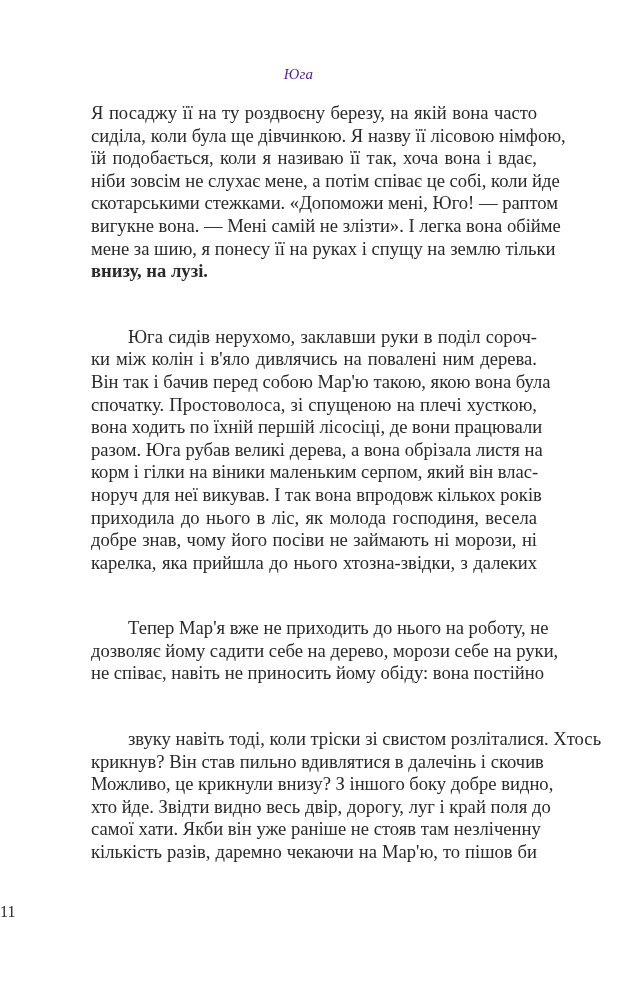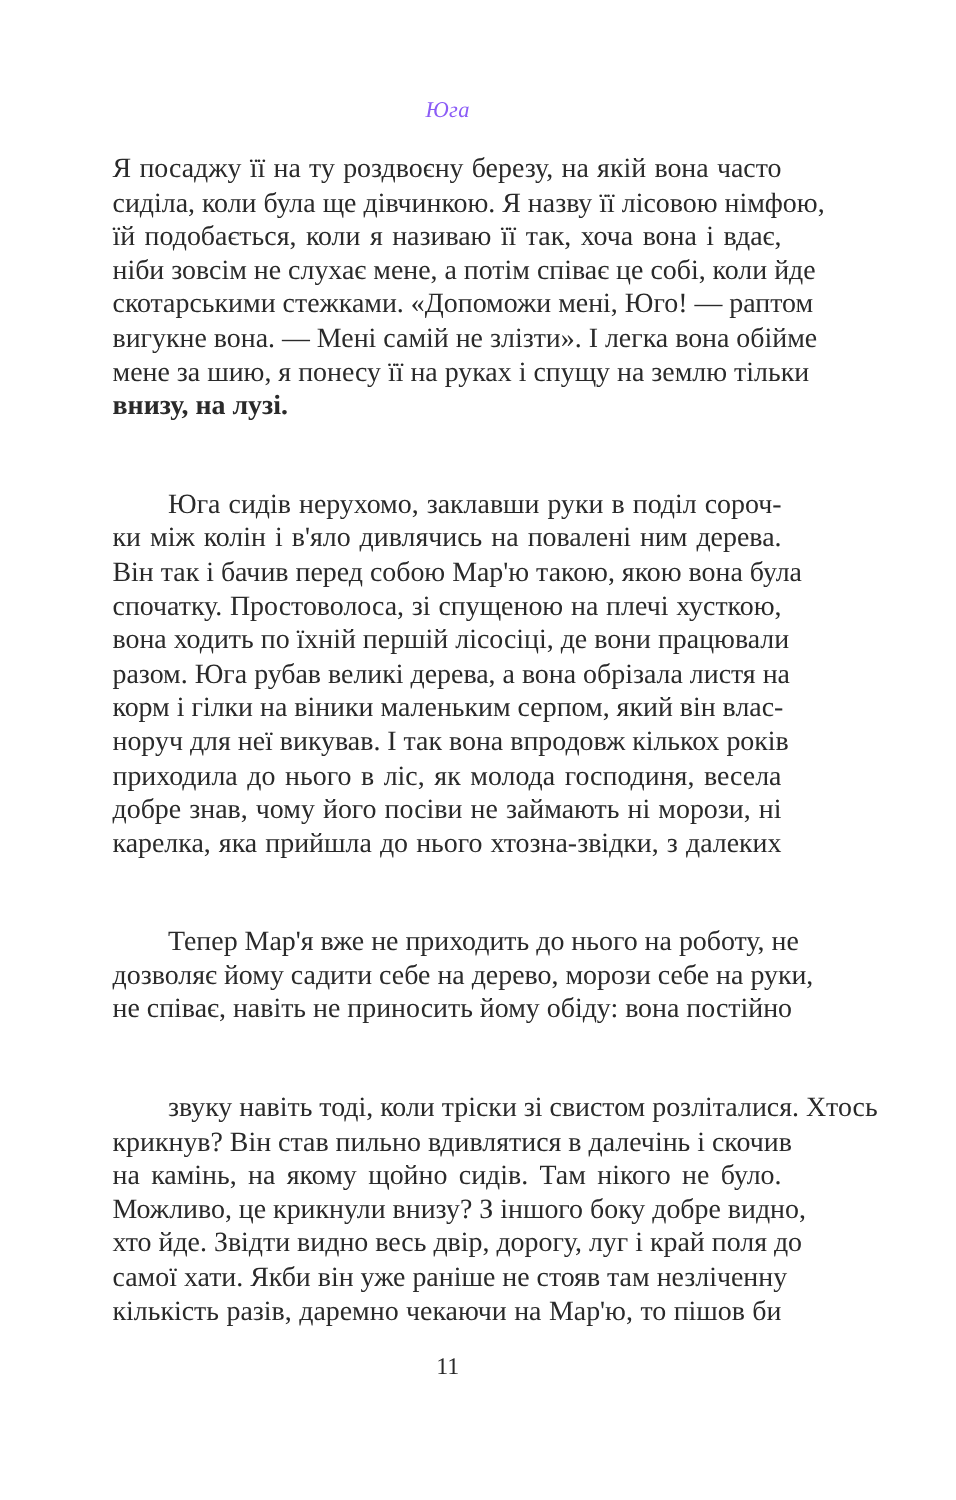--- a/index.html
+++ b/index.html
@@ -16,27 +16,27 @@
       color: #2a2a2a;
     }
     .running-header {
       position: absolute;
       top: 66px;
       left: 0;
       width: 597px;
       text-align: center;
       font-style: italic;
       font-size: 15px;
-      color: #8b5cf6;
+      color: #4c1d95;
       letter-spacing: 0.3px;
     }
     .text-block {
       position: absolute;
       top: 102px;
-      left: 75px;
+      left: 91px;
       width: 446px;
       font-size: 18.6px;
       line-height: 22.6px;
     }
     .para {
       margin: 0;
       text-align: justify;
       text-align-last: left;
       hyphens: manual;
     }
@@ -52,21 +52,21 @@
       text-align-last: left;
       font-weight: bold;
     }
     .para.indent .line:first-child { padding-left: 37px; margin-top: 43px; }
     .para.indent { text-indent: 0; }
     .page-number {
       position: absolute;
       top: 903px;
       left: 0;
       width: 597px;
-      text-align: center;
+      text-align: left;
       font-size: 16px;
       color: #2a2a2a;
     }
   </style>
 </head>
 <body>
 
 <div class="running-header">Юга</div>
 
 <div class="text-block" id="text-block">
@@ -94,21 +94,20 @@
       <span class="line">карелка, яка прийшла до нього хтозна-звідки, з далеких</span>
     </div>
     <div class="para indent">
       <span class="line">Тепер Мар'я вже не приходить до нього на роботу, не</span>
       <span class="line">дозволяє йому садити себе на дерево, морози себе на руки,</span>
       <span class="line">не співає, навіть не приносить йому обіду: вона постійно</span>
     </div>
     <div class="para indent">
       <span class="line">звуку навіть тоді, коли тріски зі свистом розліталися. Хтось</span>
       <span class="line">крикнув? Він став пильно вдивлятися в далечінь і скочив</span>
-      <span class="line">на камінь, на якому щойно сидів. Там нікого не було.</span>
       <span class="line">Можливо, це крикнули внизу? З іншого боку добре видно,</span>
       <span class="line">хто йде. Звідти видно весь двір, дорогу, луг і край поля до</span>
       <span class="line">самої хати. Якби він уже раніше не стояв там незліченну</span>
       <span class="line">кількість разів, даремно чекаючи на Мар'ю, то пішов би</span>
     </div>
   </div>
 
 <div class="page-number">11</div>
 
 </body></html>

